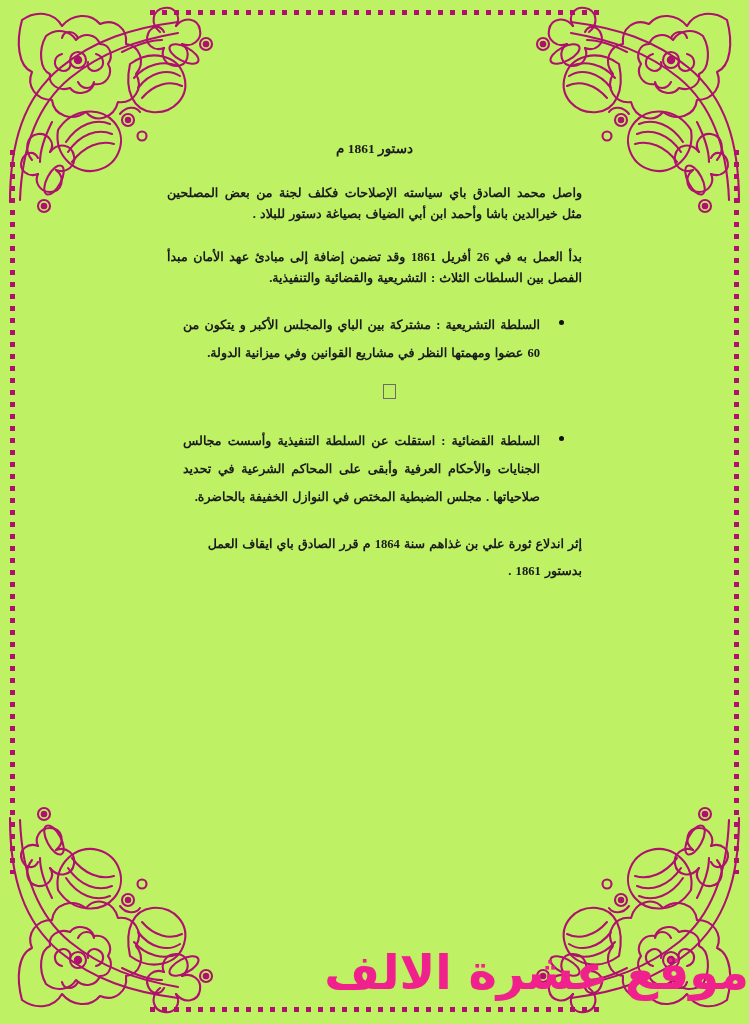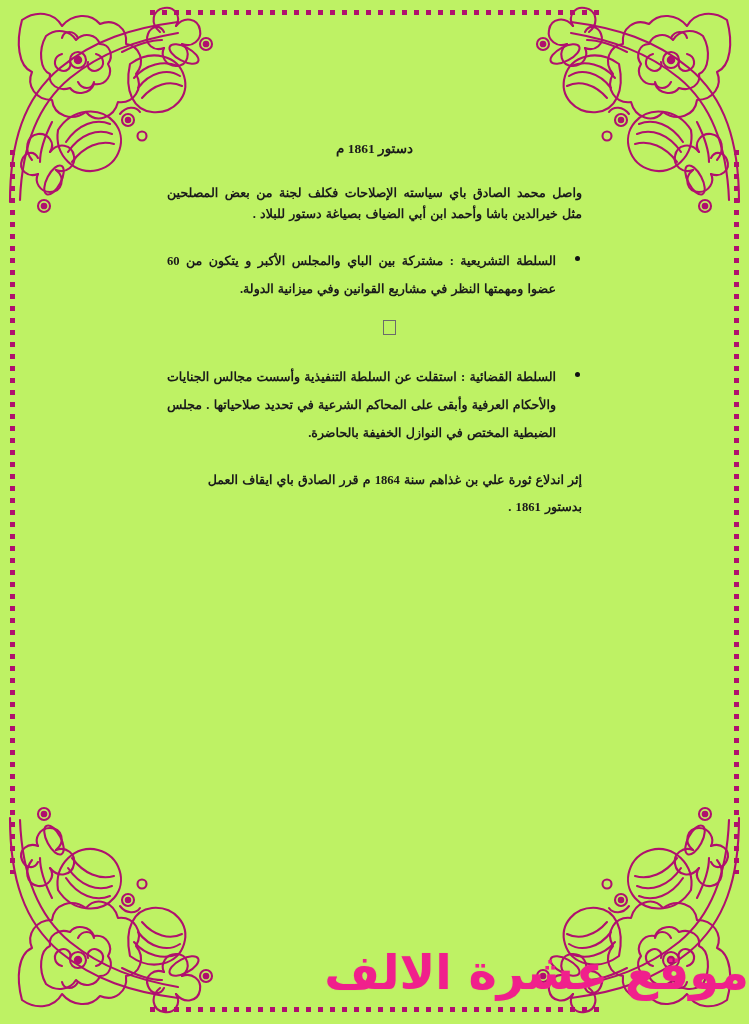--- a/index.html
+++ b/index.html
@@ -91,21 +91,21 @@
     text-align: justify;
     text-align-last: right;
     direction: rtl;
     margin: 0 0 6px 0;
     word-spacing: 1px;
   }
   .para.gap-after { margin-bottom: 22px; }
 
   ul.clauses {
     list-style: none;
-    margin: 0;
+    margin: 16px;
     padding: 0;
   }
   ul.clauses > li {
     position: relative;
     padding-right: 26px;
     margin-bottom: 34px;
     direction: rtl;
   }
   ul.clauses > li .bullet {
     position: absolute;
@@ -397,20 +397,21 @@
     </svg>
   </div>
 
   <div id="content">
 
     <h1 id="doc-title">دستور 1861 م</h1>
 
     <p class="para gap-after">واصل محمد الصادق باي سياسته الإصلاحات فكلف لجنة من بعض المصلحين مثل خيرالدين باشا وأحمد ابن أبي الضياف بصياغة دستور للبلاد .</p>
 
 
+    <p class="para gap-after">بدأ العمل به في  26 أفريل  1861  وقد تضمن إضافة إلى مبادئ عهد الأمان مبدأ الفصل بين السلطات الثلاث : التشريعية والقضائية والتنفيذية.</p>
 
     <ul class="clauses">
       <li>
         <span class="bullet"></span>
         <span class="clause-text">السلطة التشريعية : مشتركة بين الباي والمجلس الأكبر و يتكون من    60 عضوا ومهمتها النظر في مشاريع القوانين وفي ميزانية الدولة.</span>
       </li>
     </ul>
 
     <div class="tofu-row">
       <span class="tofu"></span>

